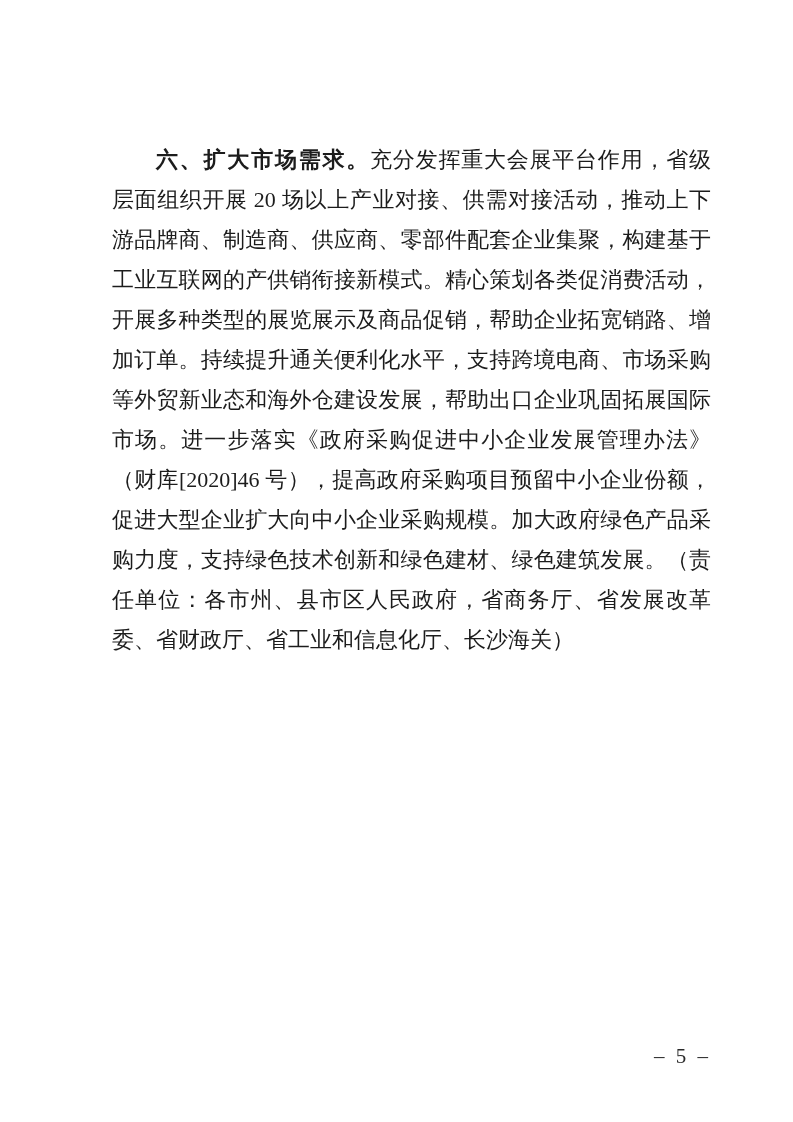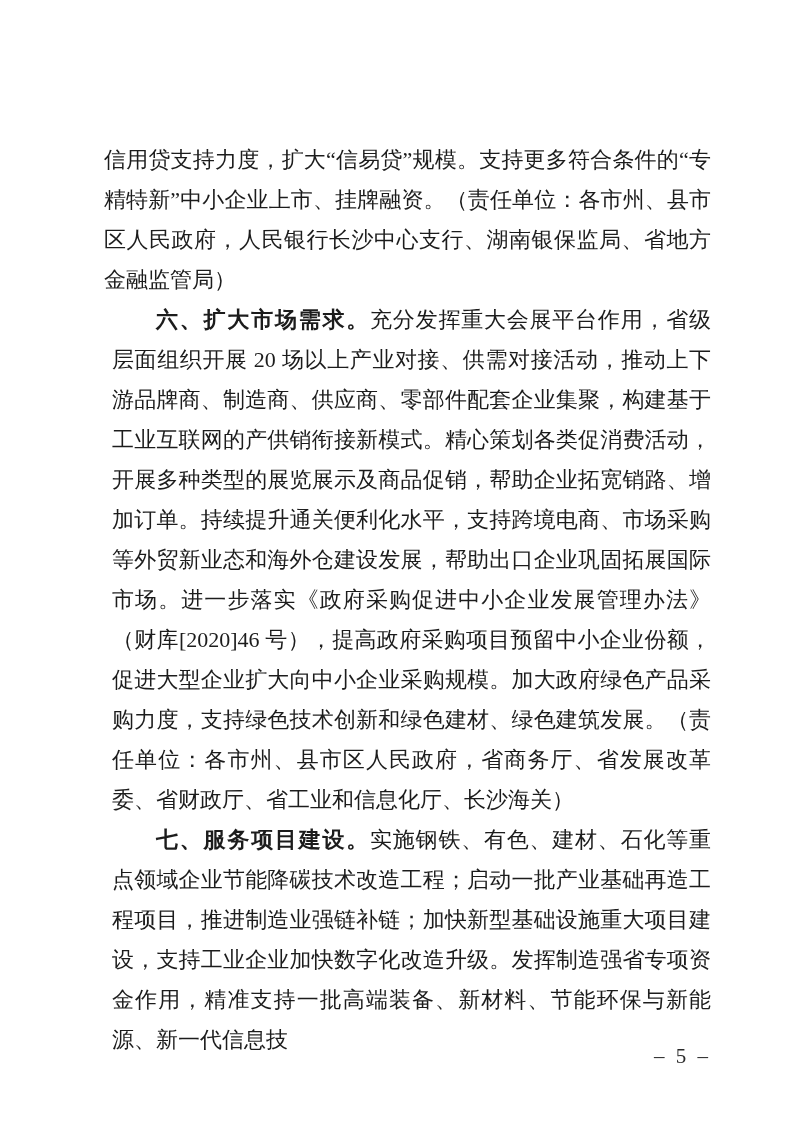--- a/index.html
+++ b/index.html
@@ -48,28 +48,22 @@
     color: #2a2a2a;
     font-family: "Liberation Serif", "DejaVu Serif", serif;
   }
 </style>
 </head>
 <body>
 
 <div class="page">
   <div class="doc-body">
 
-    <p class="para">
-      <span>信用贷支持力度，扩大“信易贷”规模。支持更多符合条件的“专精特新”中小企业上市、挂牌融资。（责任单位：各市州、县市区人民政府，人民银行长沙中心支行、湖南银保监局、省地方金融监管局）</span>
-    </p>
 
     <p class="para indent">
       <span class="lead">六、扩大市场需求。</span><span>充分发挥重大会展平台作用，省级层面组织开展 20 场以上产业对接、供需对接活动，推动上下游品牌商、制造商、供应商、零部件配套企业集聚，构建基于工业互联网的产供销衔接新模式。精心策划各类促消费活动，开展多种类型的展览展示及商品促销，帮助企业拓宽销路、增加订单。持续提升通关便利化水平，支持跨境电商、市场采购等外贸新业态和海外仓建设发展，帮助出口企业巩固拓展国际市场。进一步落实《政府采购促进中小企业发展管理办法》（财库[2020]46 号），提高政府采购项目预留中小企业份额，促进大型企业扩大向中小企业采购规模。加大政府绿色产品采购力度，支持绿色技术创新和绿色建材、绿色建筑发展。（责任单位：各市州、县市区人民政府，省商务厅、省发展改革委、省财政厅、省工业和信息化厅、长沙海关）</span>
     </p>
 
-    <p class="para indent">
-      <span class="lead">七、服务项目建设。</span><span>实施钢铁、有色、建材、石化等重点领域企业节能降碳技术改造工程；启动一批产业基础再造工程项目，推进制造业强链补链；加快新型基础设施重大项目建设，支持工业企业加快数字化改造升级。发挥制造强省专项资金作用，精准支持一批高端装备、新材料、节能环保与新能源、新一代信息技</span>
-    </p>
 
   </div>
 
   <div class="page-number">– 5 –</div>
 </div>
 
 </body></html>

